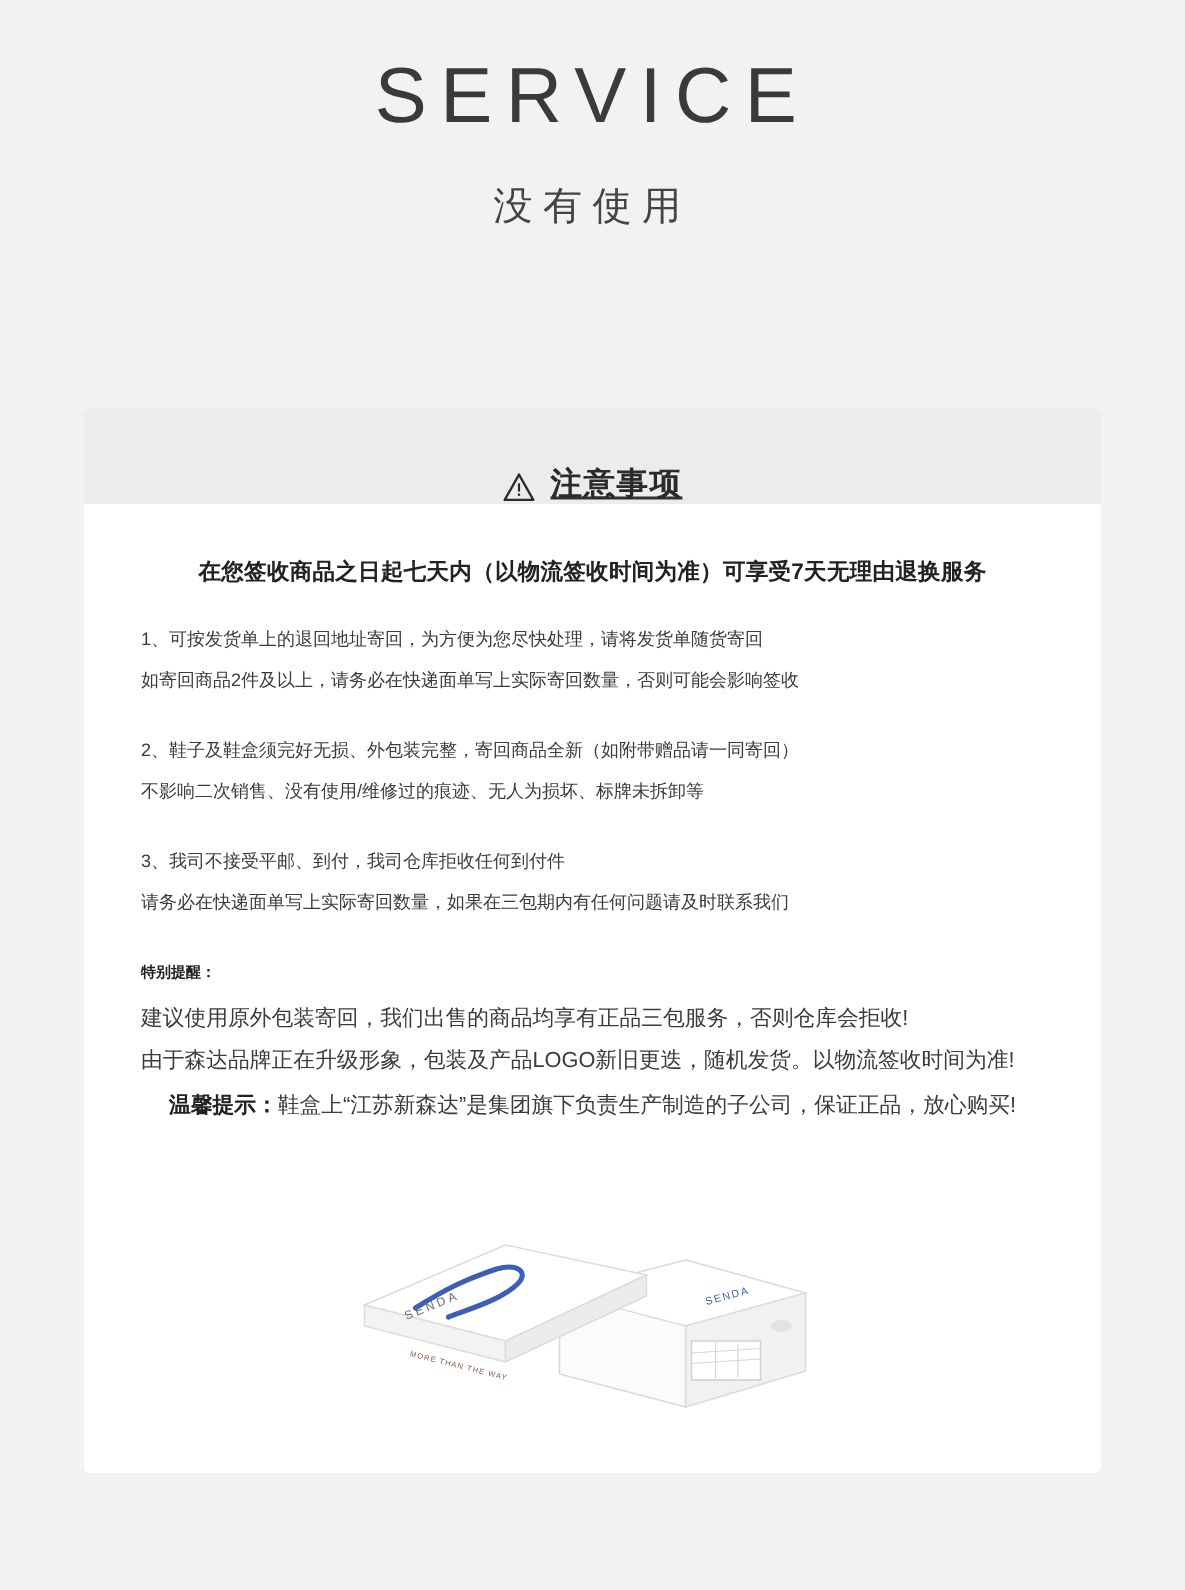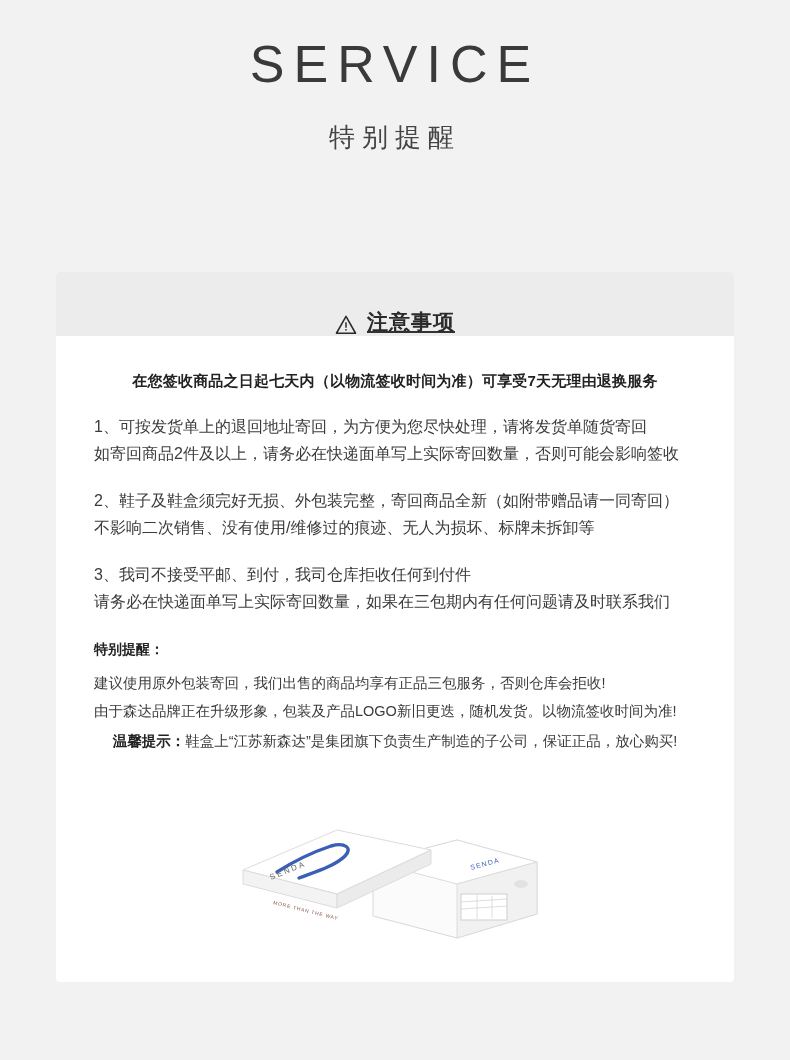--- a/index.html
+++ b/index.html
@@ -78,34 +78,34 @@
   }
   .lead {
     text-align: center;
     font-size: 15px;
     font-weight: bold;
     color: #222;
     margin: 10px 0 22px 0;
     letter-spacing: 0.2px;
   }
   .para {
-    font-size: 16px;
+    font-size: 12px;
     line-height: 27px;
     color: #3b3b3b;
     margin: 0 0 20px 0;
   }
   .para .line {
     display: block;
     white-space: nowrap;
   }
   .notice-block {
     margin-top: 26px;
   }
   .notice-head {
-    font-size: 14px;
+    font-size: 10px;
     font-weight: bold;
     color: #222;
     margin-bottom: 10px;
   }
   .notice-line {
     font-size: 14.5px;
     line-height: 28px;
     color: #3b3b3b;
     white-space: nowrap;
   }
@@ -128,21 +128,21 @@
   }
   .boxes svg { display: block; margin: 0 auto; }
 </style>
 </head>
 <body>
 
 <div class="page">
 
   <div class="header">
     <div class="header-title">SERVICE</div>
-    <div class="header-subtitle">特别提醒</div>
+    <div class="header-subtitle">没有使用</div>
   </div>
 
   <div class="card">
 
     <div class="card-head">
       <span class="warn-icon">
         <svg width="22" height="22" viewBox="0 0 24 24" aria-hidden="true">
           <path d="M12 2.6 L22.4 21 L1.6 21 Z" fill="none" stroke="#2b2b2b" stroke-width="1.7" stroke-linejoin="round"></path>
           <rect x="11.2" y="9" width="1.6" height="6" fill="#2b2b2b"></rect>
           <rect x="11.2" y="16.4" width="1.6" height="1.7" fill="#2b2b2b"></rect>

